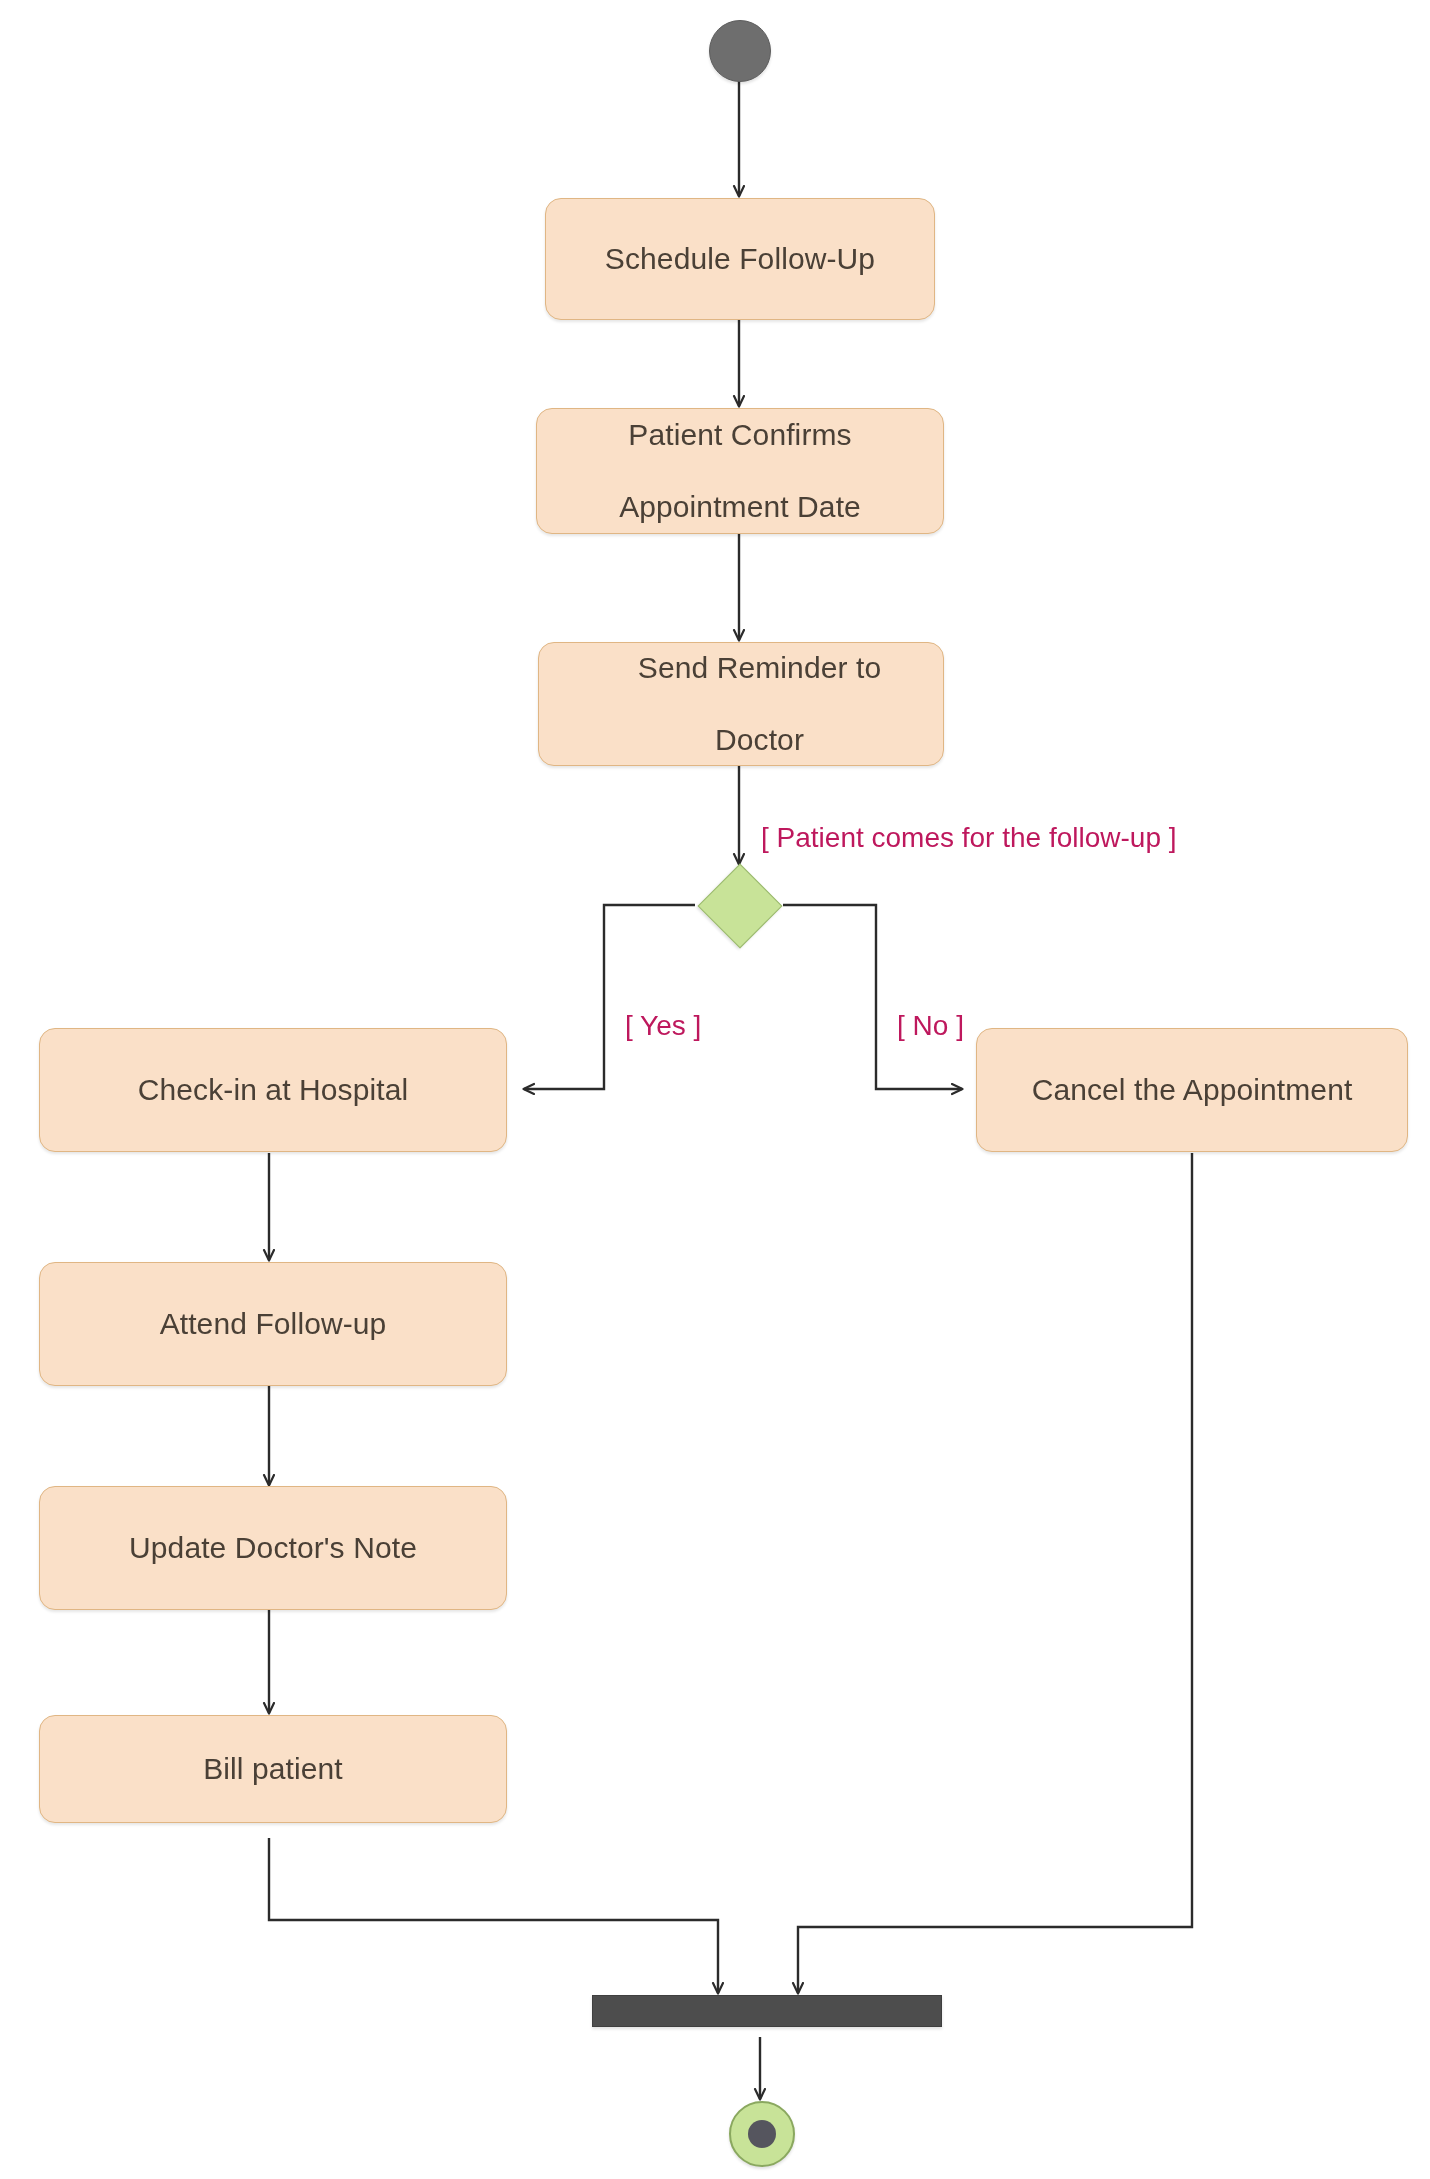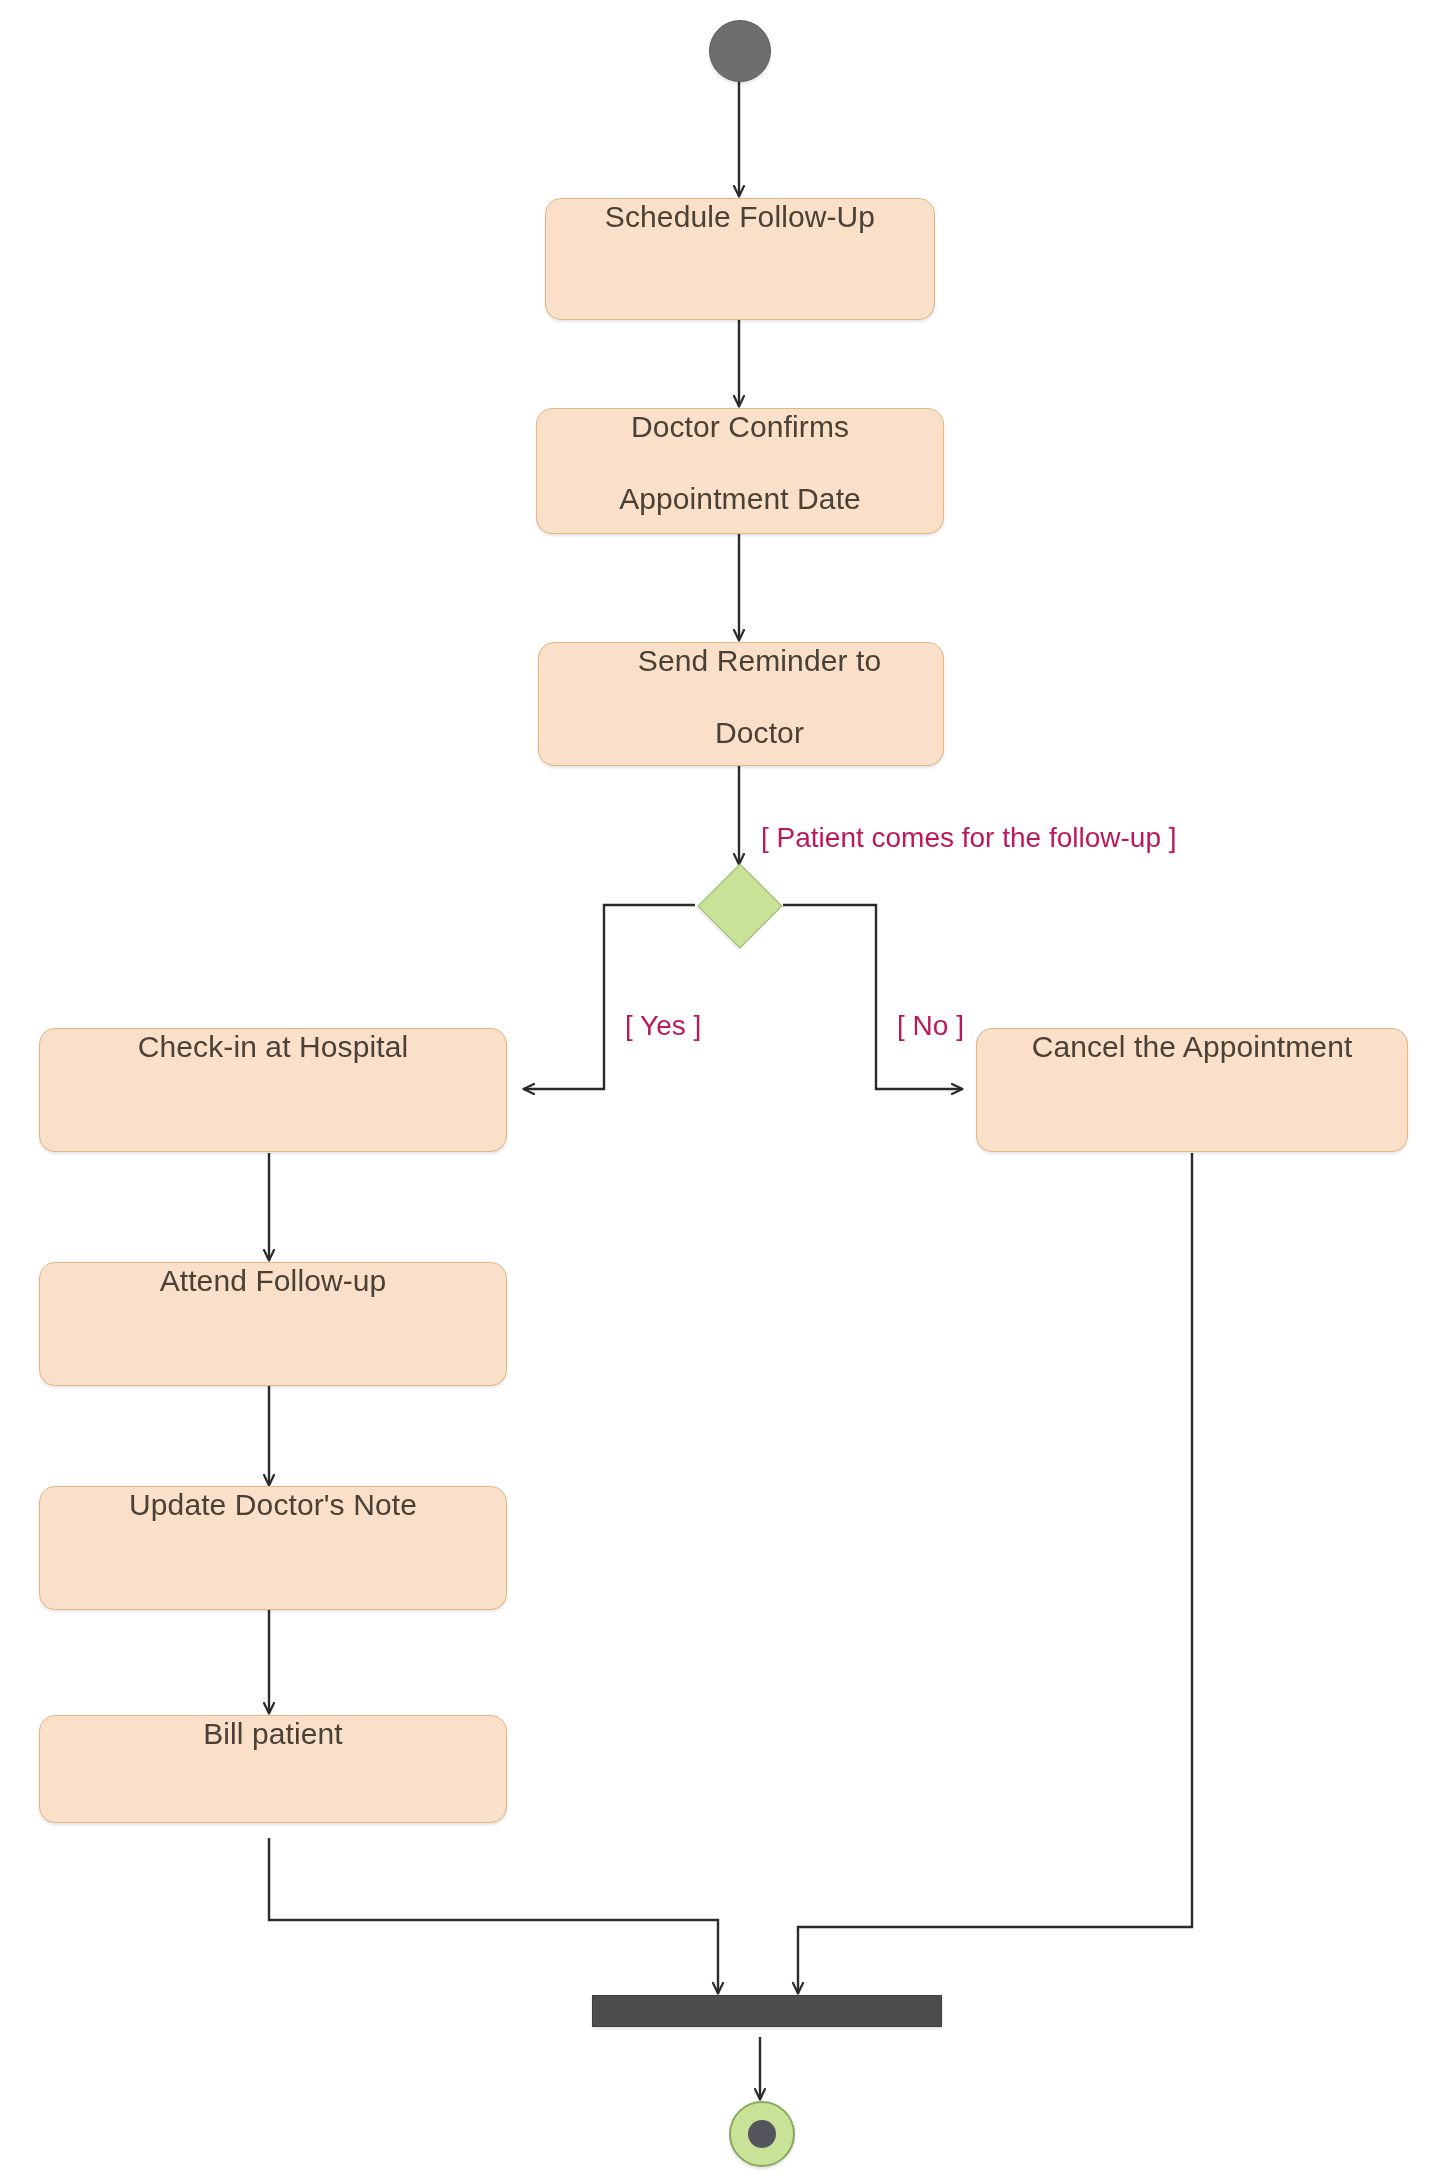--- a/index.html
+++ b/index.html
@@ -22,21 +22,21 @@
     position: absolute;
     left: 0;
     top: 0;
     width: 1430px;
     height: 2179px;
   }
   .node {
     position: absolute;
     box-sizing: border-box;
     display: flex;
-    align-items: flex-start;
+    align-items: center;
     justify-content: center;
     text-align: center;
   }
   .action {
     background: #fae0c8;
     border: 1.6px solid #e0b684;
     border-radius: 16px;
     color: #4a4036;
     font-size: 30px;
     line-height: 36px;
@@ -128,21 +128,21 @@
   </svg>
 
   <div class="start-node" style="left:709px; top:20px; width:60px; height:60px;"></div>
 
   <div class="node action" style="left:545px; top:198px; width:390px; height:122px;">
     <span>Schedule Follow-Up</span>
   </div>
 
   <div class="node action" style="left:536px; top:408px; width:408px; height:126px;">
     <span>
-      <span>Doctor Confirms</span><br>
+      <span>Patient Confirms</span><br>
       <span>Appointment Date</span>
     </span>
   </div>
 
   <div class="node action" style="left:538px; top:642px; width:406px; height:124px;padding-left:37px;">
     <span>
       <span>Send Reminder to</span><br>
       <span>Doctor</span>
     </span>
   </div>

